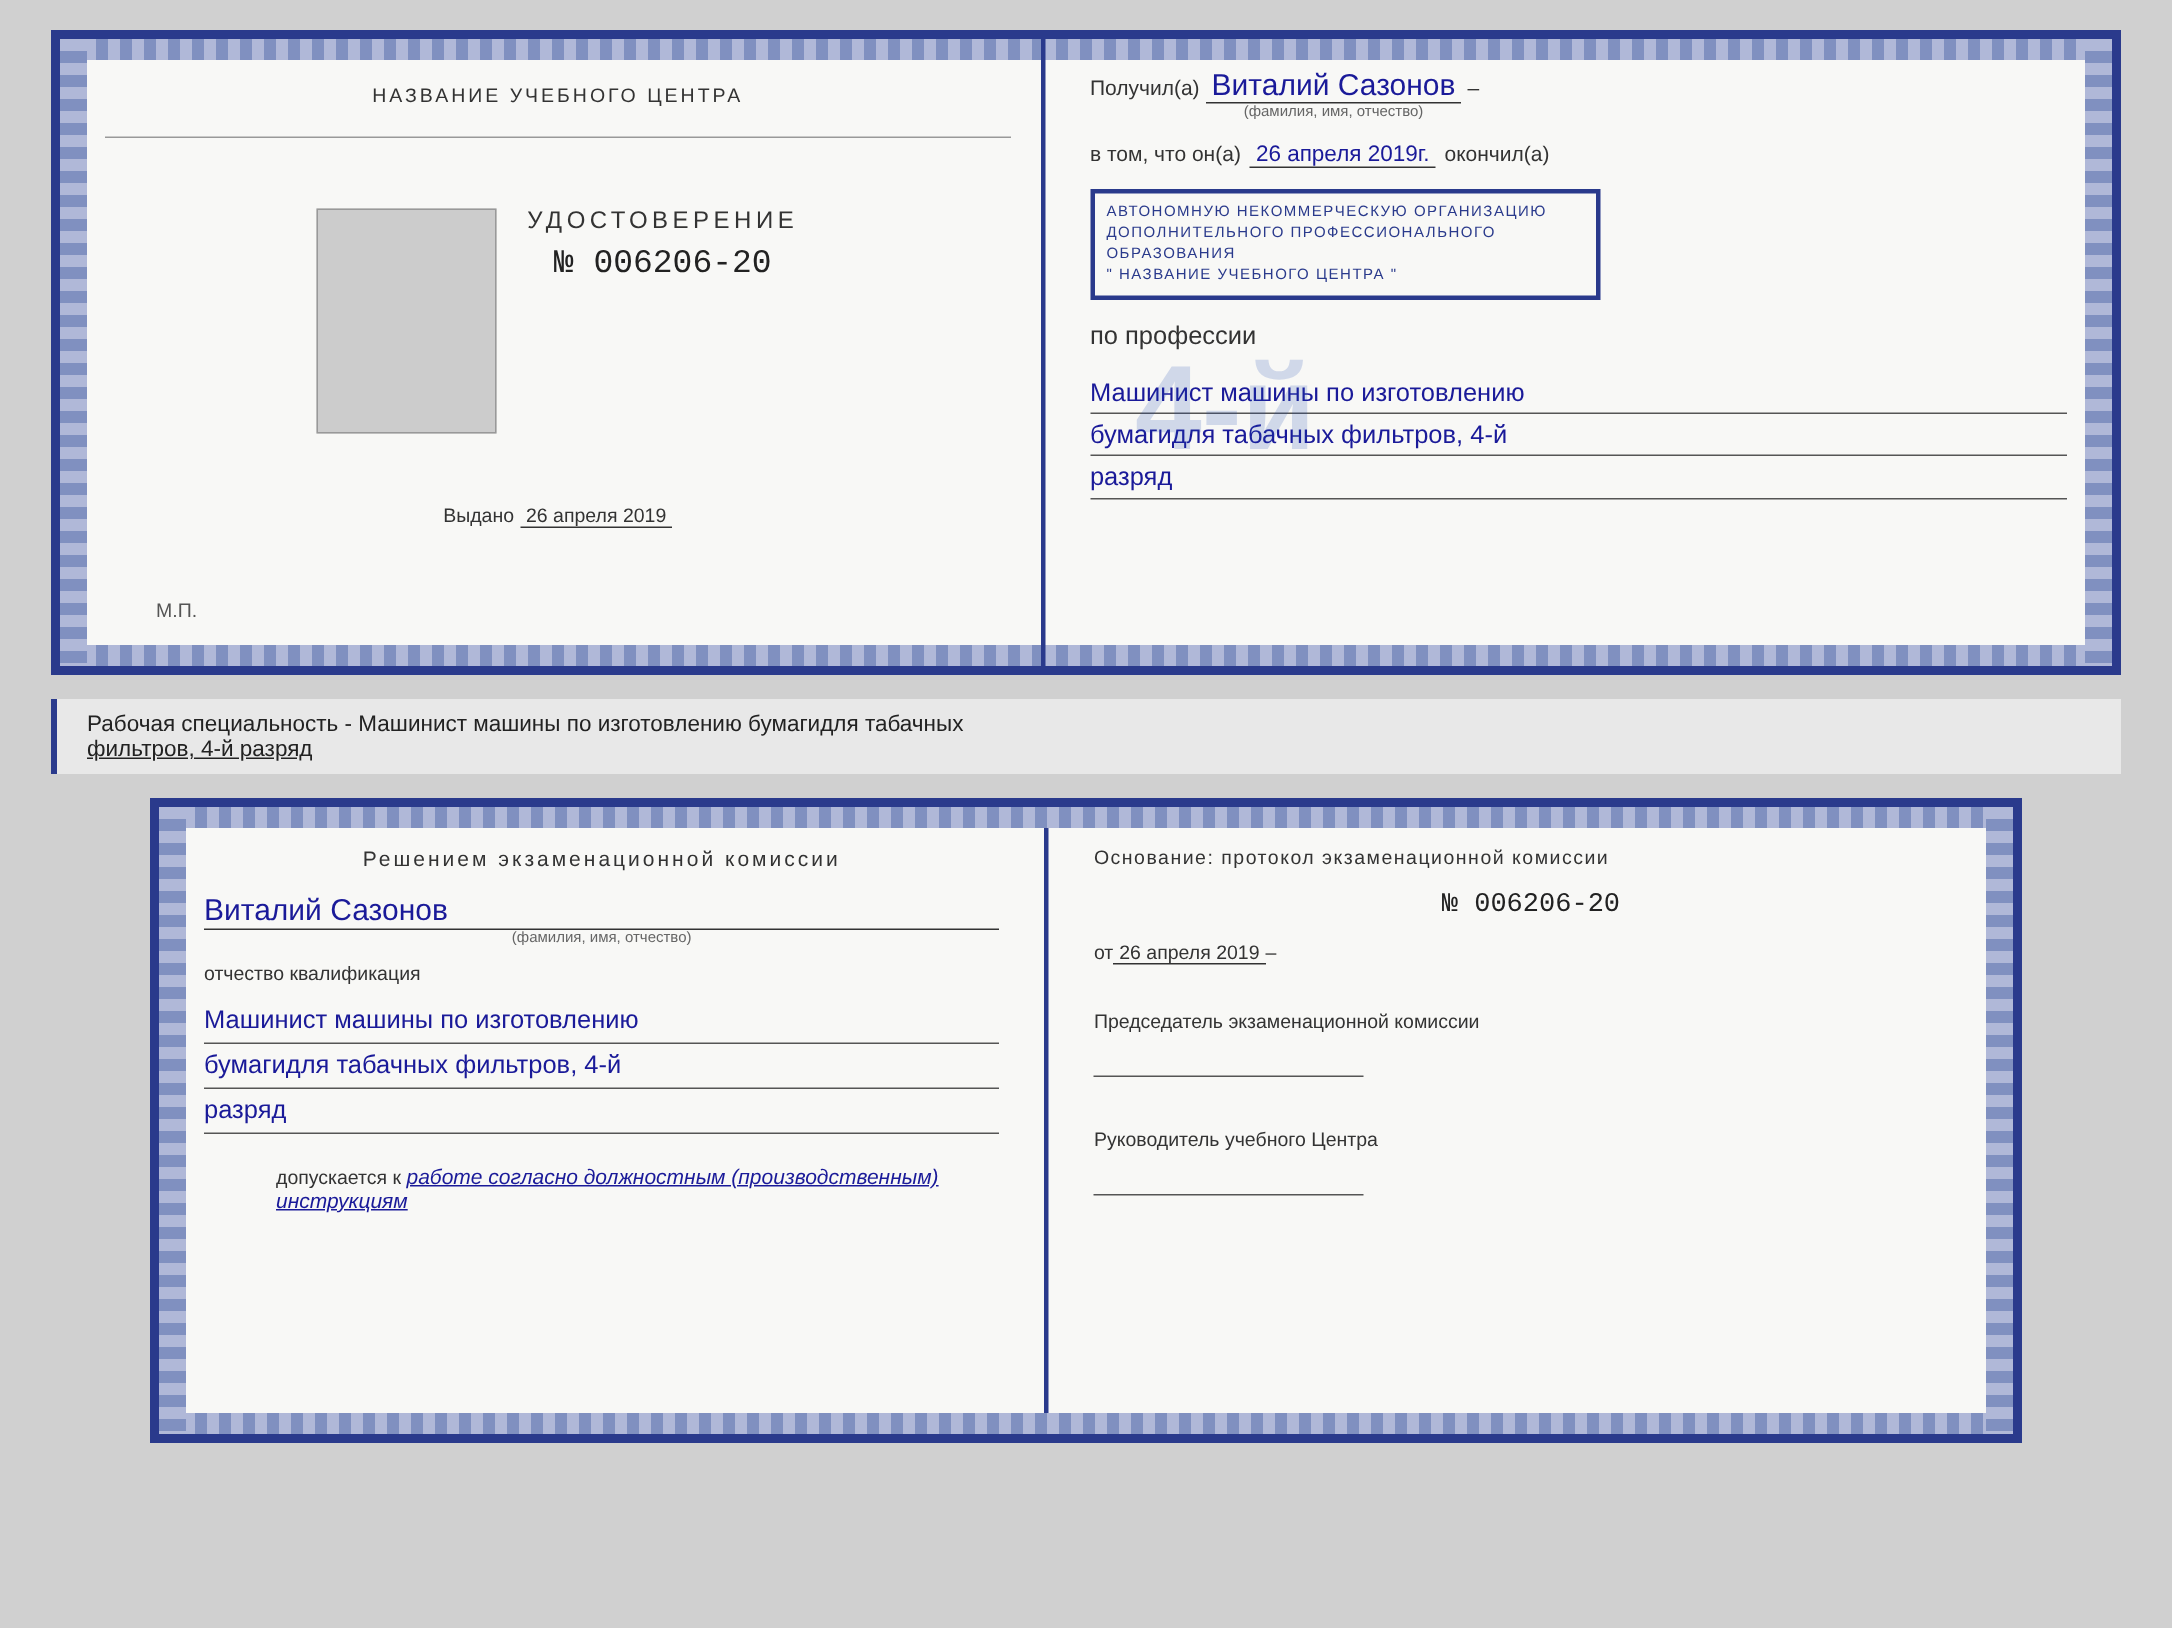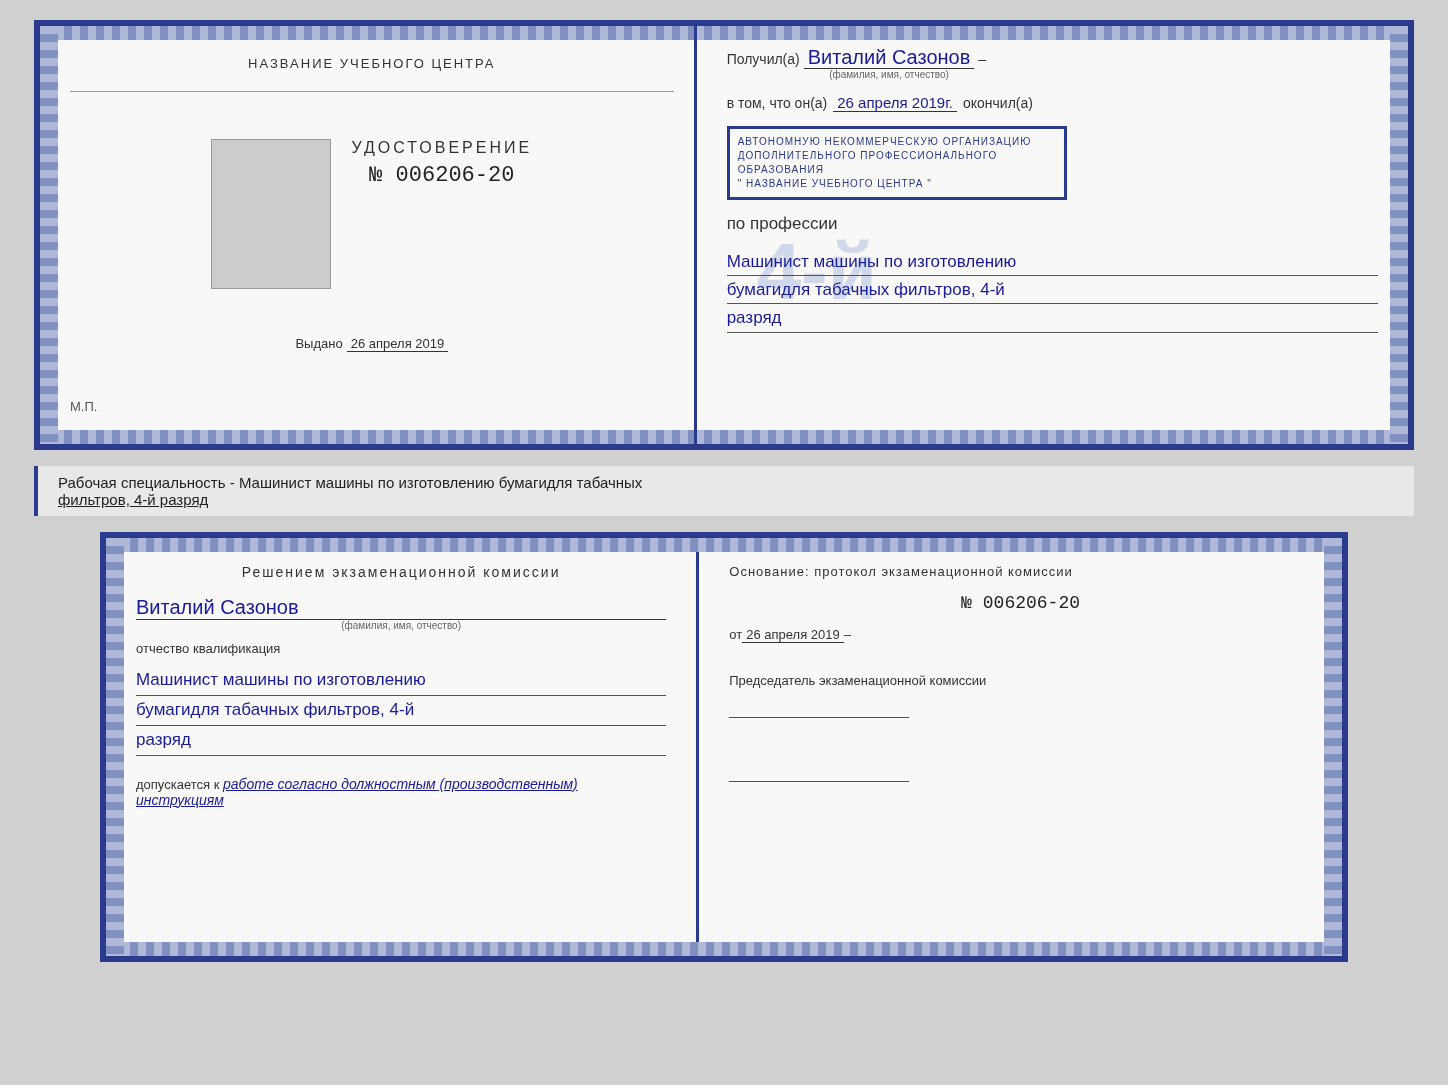--- a/index.html
+++ b/index.html
@@ -88,20 +88,21 @@
       font-size: 14px;
       font-family: Arial, sans-serif;
       color: #333;
     }
 
     .mp-label {
       font-size: 13px;
       color: #555;
       align-self: flex-start;
       font-family: Arial, sans-serif;
+      margin-left: 34px;
     }
 
     
     .poluchil-line {
       font-size: 14px;
       color: #333;
       font-family: Arial, sans-serif;
       display: flex;
       align-items: baseline;
       gap: 4px;
@@ -283,20 +284,21 @@
       color: #1a1a99;
       line-height: 1.7;
       border-bottom: 1px solid #555;
     }
 
     .dopuskaetsya {
       font-size: 13px;
       font-family: Arial, sans-serif;
       color: #333;
       margin-top: 10px;
+      margin-left: 48px;
     }
 
     .dopusk-handwritten {
       font-family: 'Comic Sans MS', cursive, sans-serif;
       font-size: 14px;
       font-style: italic;
       color: #1a1a99;
       text-decoration: underline;
     }
 
@@ -541,20 +543,21 @@
       <span style="border-bottom:1px solid #333; padding:0 4px; font-size:13px; font-family:Arial,sans-serif;">26 апреля 2019</span>
       <span>–</span>
     </div>
 
     <div class="predsedatel">
       <div>Председатель экзаменационной комиссии</div>
       <div class="signature-line"></div>
     </div>
 
     <div class="rukovoditel">
+      <div>Руководитель учебного Центра</div>
       <div class="signature-line"></div>
     </div>
 
     <div class="side-marks-bottom">
       <span class="side-mark">–</span>
       <span class="side-mark">–</span>
       <span class="side-mark">–</span>
       <span class="side-mark">и</span>
       <span class="side-mark">а</span>
       <span class="side-mark">←</span>

